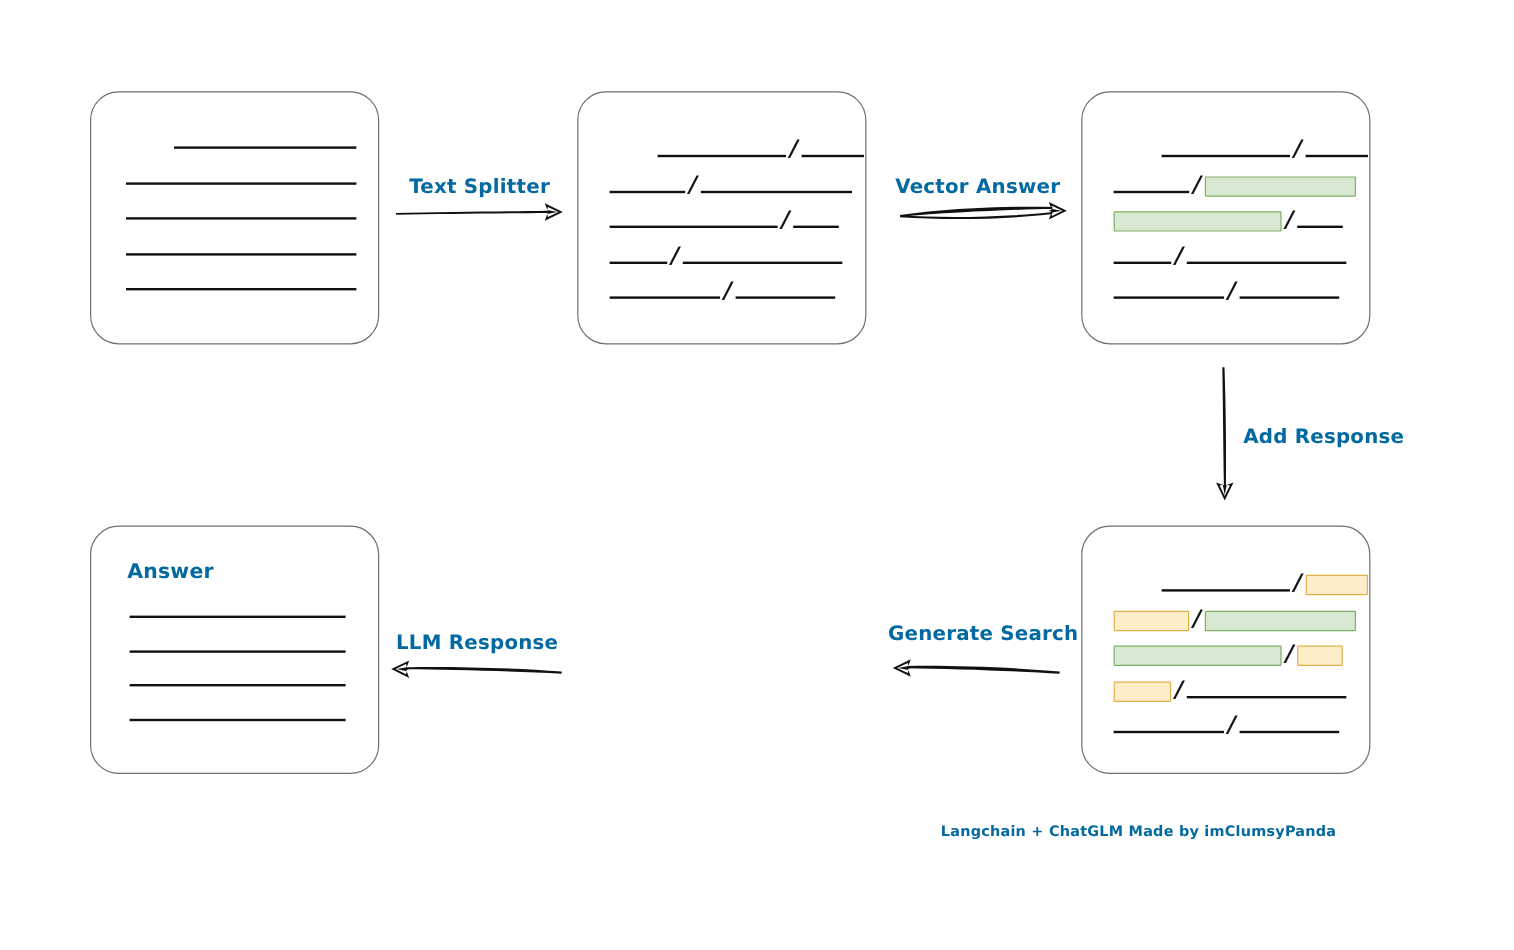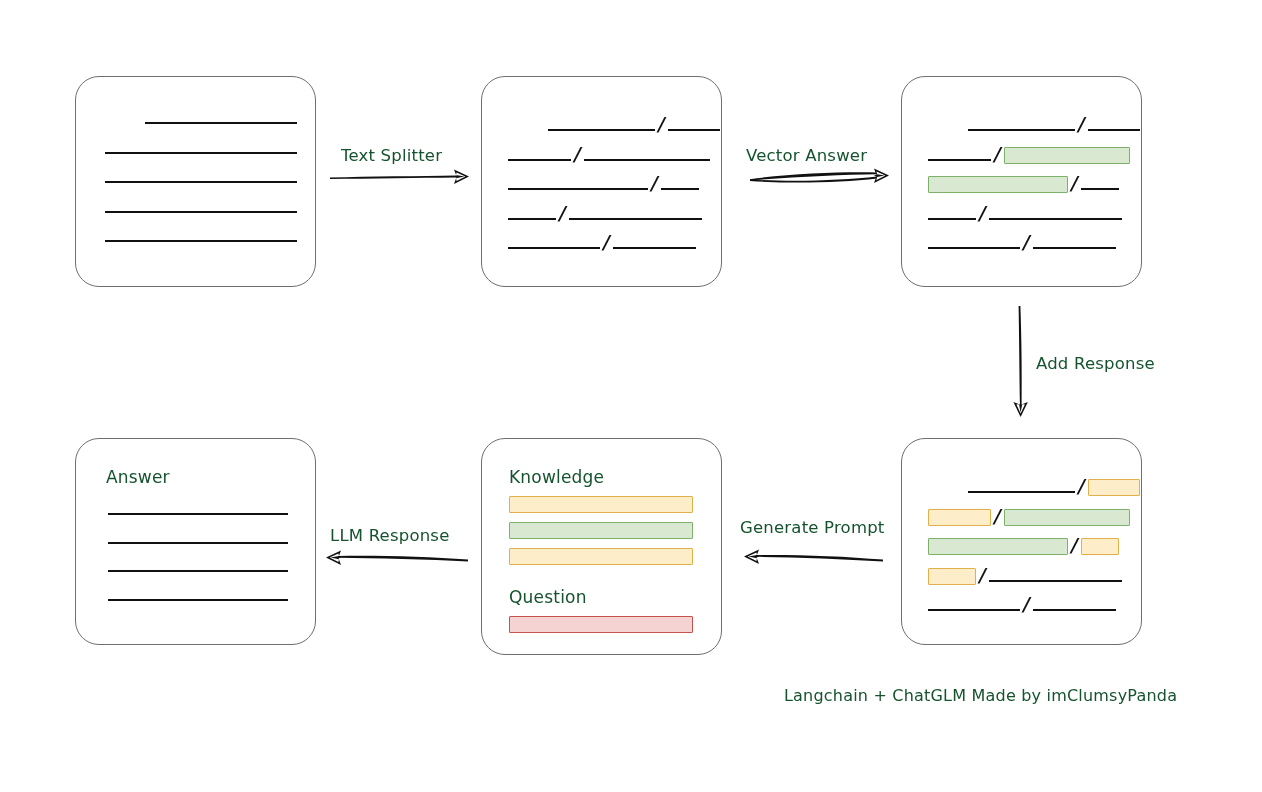--- a/index.html
+++ b/index.html
@@ -39,25 +39,25 @@
   .chip-green{background:#d9e9d1;border:1.6px solid #7db069;}
   .chip-yellow{background:#fdedc9;border:1.6px solid #e0b04a;}
   .chip-red{background:#f6d3d3;border:1.6px solid #c6514f;}
 
   
   .ruled{position:absolute;height:0;border-top:2.2px solid #111;}
 
   
   .hand{
     font-family:"DejaVu Sans","Liberation Sans",sans-serif;
-    color:#14532d;white-space:nowrap;position:absolute;
+    color:#0369a1;white-space:nowrap;position:absolute;font-weight:bold;
   }
   .box-title{font-size:17px;letter-spacing:.2px;}
   .edge-label{font-size:16.5px;letter-spacing:.2px;}
-  .credit{font-size:16px;letter-spacing:.2px;}
+  .credit{font-size:12px;letter-spacing:.2px;}
 
   
   .kbar{position:absolute;height:17px;box-sizing:border-box;border-radius:1px;}
 
   svg.arrow{position:absolute;overflow:visible;}
   svg.arrow path{fill:#111;stroke:none;}
 </style>
 </head>
 <body>
 
@@ -185,40 +185,28 @@
         </div>
         <div class="row" style="left: 26px; top: 154.4px;">
           <div class="seg-line" style="width: 92px;"></div>
           <span class="slash">/</span>
           <div class="seg-line" style="width: 83px;"></div>
         </div>
       </div>
   </div>
 
   <div>
-    <div class="hand edge-label" style="left:740px;top:518px;">Generate Prompt</div>
+    <div class="hand edge-label" style="left:740px;top:518px;">Generate Search</div>
     <svg class="arrow" style="left:738px;top:548px;" width="145" height="18" viewBox="0 0 145 18">
       <path d="M145,11.6 C105,8.0 55,6.4 18,7.0 L18,8.8 C55,9.2 105,11.0 145,13.4 Z"></path>
       <path d="M21,1.4 L6,8.6 L21,15.9 L18.6,9.6 L21,8.6 L18.6,7.8 Z
                M18.4,4.4 L19.0,7.0 L10.5,8.6 L19.0,10.3 L18.4,12.9 L9.6,8.6 Z"></path>
     </svg>
   </div>
 
-  <div class="doc-box" style="left:481px;top:438px;width:241px;height:217px;">
-    <div class="hand box-title" style="left:27px;top:28px;">Knowledge</div>
-    <div id="know-bars">
-        <div class="kbar chip-yellow" style="left: 27px; top: 57px; width: 184px;"></div>
-        <div class="kbar chip-green" style="left: 27px; top: 83px; width: 184px;"></div>
-        <div class="kbar chip-yellow" style="left: 27px; top: 109px; width: 184px;"></div>
-      </div>
-    <div class="hand box-title" style="left:27px;top:148px;">Question</div>
-    <div id="ques-bars">
-        <div class="kbar chip-red" style="left: 27px; top: 177px; width: 184px;"></div>
-      </div>
-  </div>
 
   <div>
     <div class="hand edge-label" style="left:330px;top:526px;">LLM Response</div>
     <svg class="arrow" style="left:318px;top:549px;" width="150" height="18" viewBox="0 0 150 18">
       <path d="M150,10.6 C110,7.6 58,6.2 20,7.0 L20,8.8 C58,9.2 110,10.4 150,12.4 Z"></path>
       <path d="M23,1.4 L8,8.6 L23,15.9 L20.6,9.6 L23,8.6 L20.6,7.8 Z
                M20.4,4.4 L21.0,7.0 L12.5,8.6 L21.0,10.3 L20.4,12.9 L11.6,8.6 Z"></path>
     </svg>
   </div>
 

